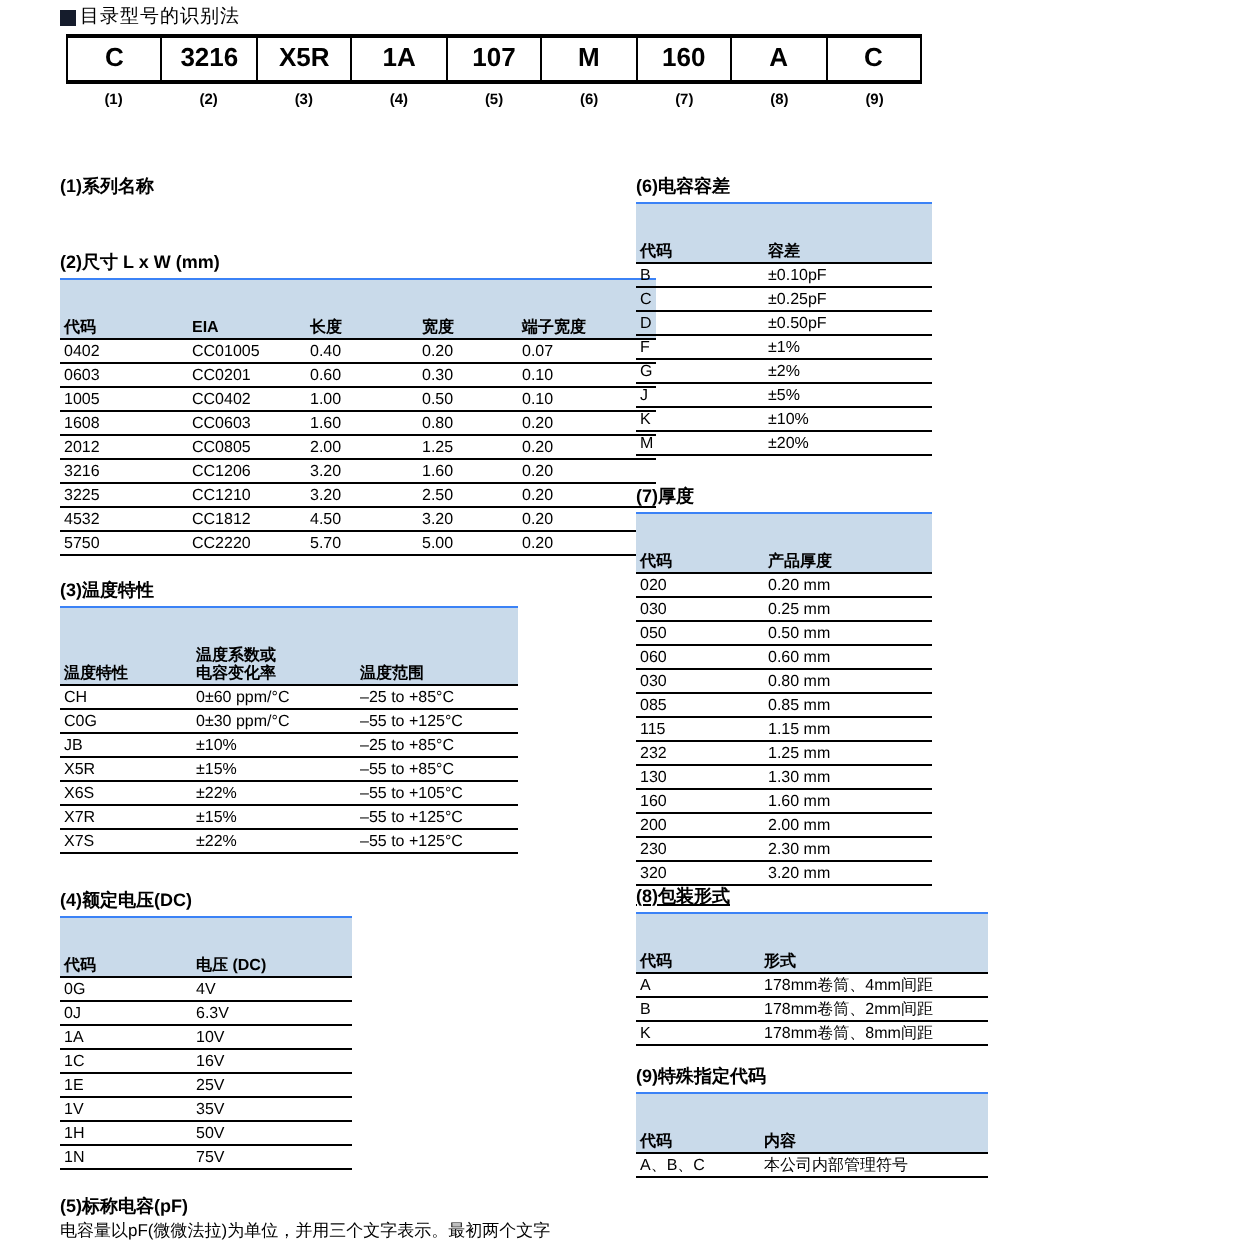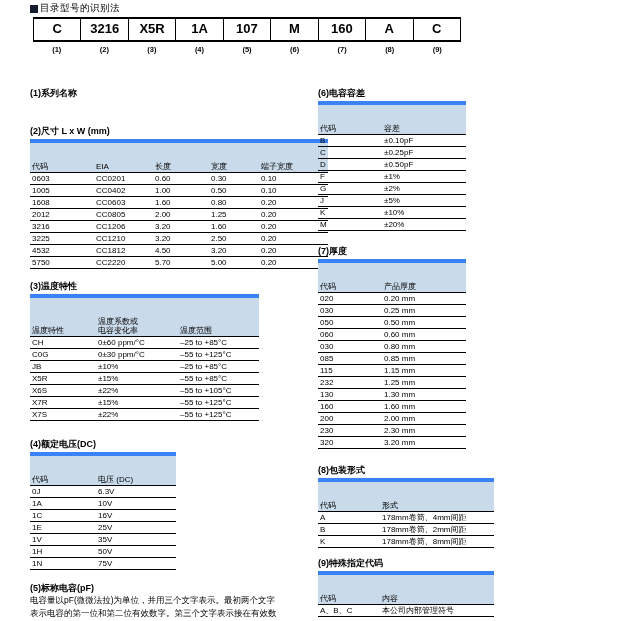--- a/index.html
+++ b/index.html
@@ -19,43 +19,43 @@
     padding:2px 0 3px 0;border-left:1.5px solid #000;line-height:16px;}
   .pn-cell:last-child{border-right:1.5px solid #000;}
   .pn-labels{display:flex;}
   .pn-label{flex:1;text-align:center;font-weight:bold;font-size:7.5px;padding-top:3px;}
   
   .col-left{position:absolute;left:30px;top:86px;width:281px;}
   .col-right{position:absolute;left:318px;top:86px;width:168px;}
   .sec-h{font-weight:bold;font-size:9px;line-height:10px;margin:0;}
   
   table.tbl{border-collapse:collapse;table-layout:fixed;font-size:8px;}
-  table.tbl th{background:#c9daea;text-align:left;font-weight:normal;
-    border-top:4px solid #3b82f6;border-bottom:1px solid #000;
+  table.tbl th{background:#c9daea;text-align:left;font-weight:bold;
+    border-top:1px solid #3b82f6;border-bottom:1px solid #000;
     padding:19px 2px 1px 2px;line-height:9px;vertical-align:bottom;}
   table.tbl td{border-bottom:1px solid #000;padding:1.5px 2px;line-height:8px;height:8px;
     white-space:nowrap;overflow:hidden;}
   table.tbl tbody tr:last-child td{border-bottom:1.5px solid #000;}
   
   .t2{width:278px;} .t2 th:nth-child(1){width:60px;} .t2 th:nth-child(2){width:55px;}
   .t2 th:nth-child(3){width:52px;} .t2 th:nth-child(4){width:46px;} .t2 th:nth-child(5){width:65px;}
   .t3{width:217px;} .t3 th:nth-child(1){width:62px;} .t3 th:nth-child(2){width:78px;} .t3 th:nth-child(3){width:77px;}
   .t4{width:138px;} .t4 th:nth-child(1){width:62px;} .t4 th:nth-child(2){width:76px;}
   .t6{width:140px;} .t6 th:nth-child(1){width:60px;} .t6 th:nth-child(2){width:80px;}
   .t7{width:140px;} .t7 th:nth-child(1){width:60px;} .t7 th:nth-child(2){width:80px;}
   .t8{width:168px;} .t8 th:nth-child(1){width:58px;} .t8 th:nth-child(2){width:110px;}
   .t9{width:168px;} .t9 th:nth-child(1){width:58px;} .t9 th:nth-child(2){width:110px;}
   
   .m-s1{margin-top:2px;} .m-s2{margin-top:28px;} .m-t2{margin-top:3px;}
   .m-s3{margin-top:12px;} .m-t3{margin-top:3px;}
   .m-s4{margin-top:18px;} .m-t4{margin-top:3px;}
   .m-s5{margin-top:13px;}
   .m-s6{margin-top:2px;} .m-t6{margin-top:3px;}
   .m-s7{margin-top:15px;} .m-t7{margin-top:3px;}
-  .m-s8{margin-top:16px;} .m-t8{margin-top:3px;}
+  .m-s8{text-decoration:underline;} .m-t8{margin-top:3px;}
   .m-s9{margin-top:10px;} .m-t9{margin-top:3px;}
   
   .para{font-size:8.5px;line-height:13px;margin-top:1px;white-space:pre-line;}
   .examples{margin-top:14px;margin-left:7px;font-size:8.5px;line-height:11.5px;}
   .ex-indent{margin-left:23px;}
 </style>
 </head>
 <body>
 
 <div class="doc-title">
@@ -97,20 +97,27 @@
         <tr>
           <th>代码</th>
           <th>EIA</th>
           <th>长度</th>
           <th>宽度</th>
           <th>端子宽度</th>
         </tr>
       </thead>
       <tbody>
         <tr>
+          <td>0402</td>
+          <td>CC01005</td>
+          <td>0.40</td>
+          <td>0.20</td>
+          <td>0.07</td>
+        </tr>
+        <tr>
           <td>0603</td>
           <td>CC0201</td>
           <td>0.60</td>
           <td>0.30</td>
           <td>0.10</td>
         </tr>
         <tr>
           <td>1005</td>
           <td>CC0402</td>
           <td>1.00</td>
@@ -212,20 +219,24 @@
 
   <div class="sec-h m-s4">(4)额定电压(DC)</div>
   <table class="tbl t4 m-t4">
       <thead>
         <tr>
           <th>代码</th>
           <th>电压 (DC)</th>
         </tr>
       </thead>
       <tbody>
+        <tr>
+          <td>0G</td>
+          <td>4V</td>
+        </tr>
         <tr>
           <td>0J</td>
           <td>6.3V</td>
         </tr>
         <tr>
           <td>1A</td>
           <td>10V</td>
         </tr>
         <tr>
           <td>1C</td>

